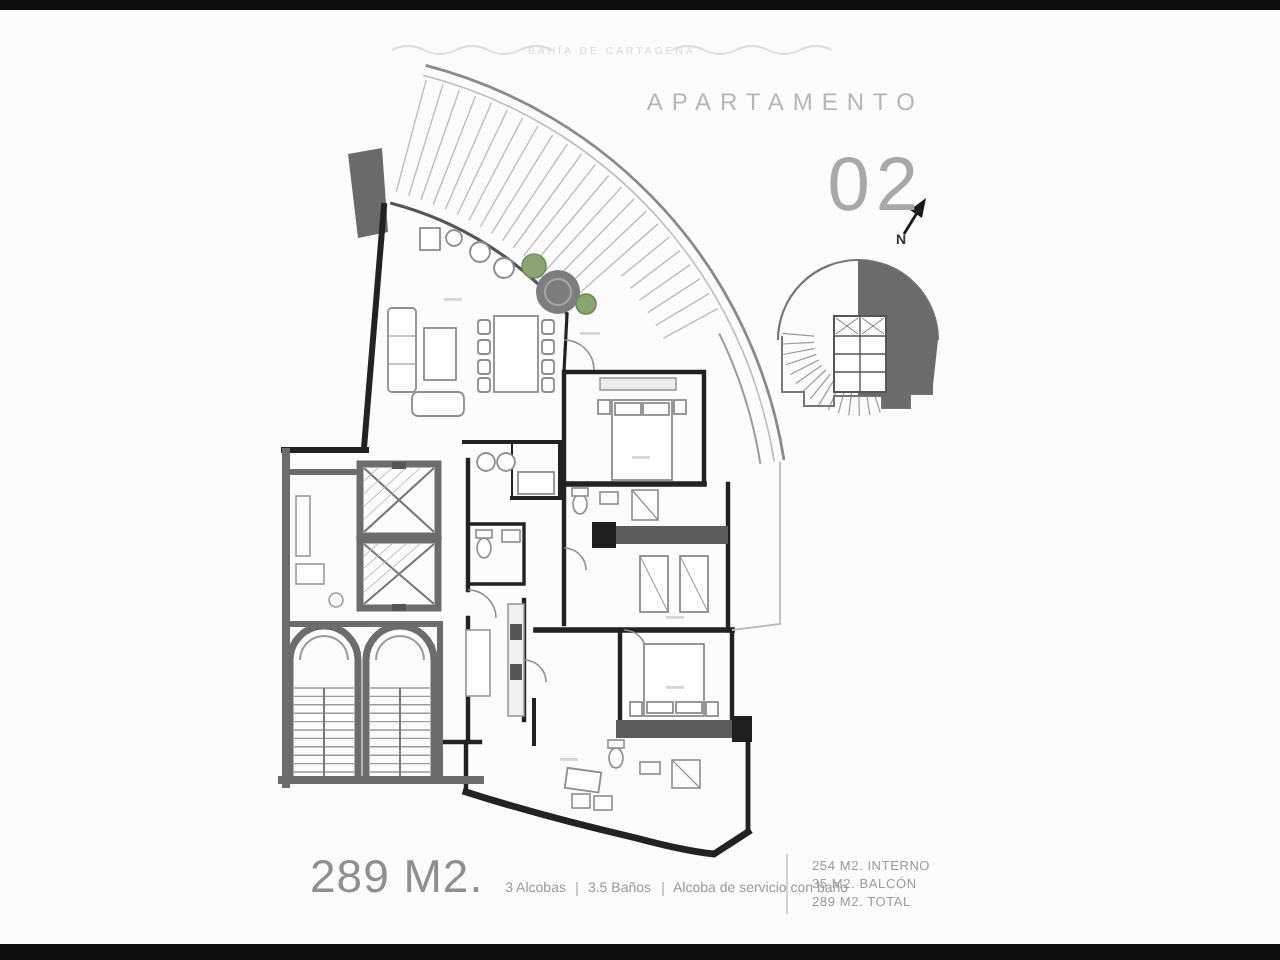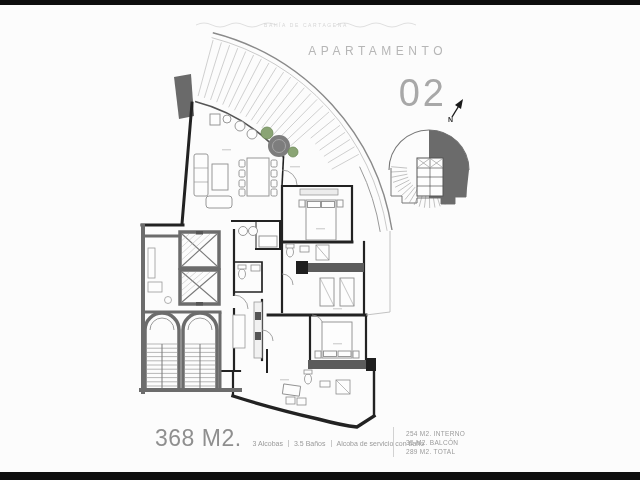--- a/index.html
+++ b/index.html
@@ -3,21 +3,21 @@
 <meta charset="utf-8">
 <style>
   html,body{margin:0;padding:0;background:#e9e9e9;}
   .frame{position:relative;width:640px;height:480px;background:#fcfcfc;overflow:hidden;
          font-family:"Liberation Sans",sans-serif;}
   .bar{position:absolute;left:0;width:640px;background:#0e0e0e;}
   .bar.top{top:0;height:5px;}
   .bar.bottom{bottom:0;height:8px;}
   svg{position:absolute;left:0;top:0;}
   
-  .title-block{position:absolute;top:44px;right:193px;text-align:right;}
+  .title-block{position:absolute;top:44px;right:178px;text-align:right;}
   .title-label{font-size:12px;letter-spacing:4.5px;color:#b6b6b6;font-weight:400;}
   .title-number{font-size:38px;letter-spacing:3px;color:#a8a8a8;font-weight:300;line-height:1;margin-top:16px;}
   
   .footer{position:absolute;left:155px;top:425px;display:flex;align-items:baseline;}
   .area-total{font-size:23px;color:#8f8f8f;letter-spacing:.5px;white-space:nowrap;}
   .features{margin-left:6px;font-size:7px;color:#9a9a9a;white-space:nowrap;}
   .features span{padding:0 5px;}
   .features span + span{border-left:1px solid #c9c9c9;}
   .v-divider{position:absolute;left:393px;top:427px;width:1px;height:30px;background:#d2d2d2;}
   .stats{position:absolute;left:406px;top:429px;font-size:6.5px;line-height:9px;
@@ -319,21 +319,21 @@
       <text x="448" y="122" font-size="7" font-weight="bold" fill="#333">N</text>
     </g>
   </svg>
 
   <div class="title-block">
     <div class="title-label">APARTAMENTO</div>
     <div class="title-number">02</div>
   </div>
 
   <div class="footer">
-    <div class="area-total">368 M2.</div>
+    <div class="area-total">289 M2.</div>
     <div class="features">
       <span>3 Alcobas</span><span>3.5 Baños</span><span>Alcoba de servicio con baño</span>
     </div>
   </div>
   <div class="v-divider"></div>
   <div class="stats">
     <div>254 M2. INTERNO</div>
     <div>35  M2. BALCÓN</div>
     <div>289 M2. TOTAL</div>
   </div>

